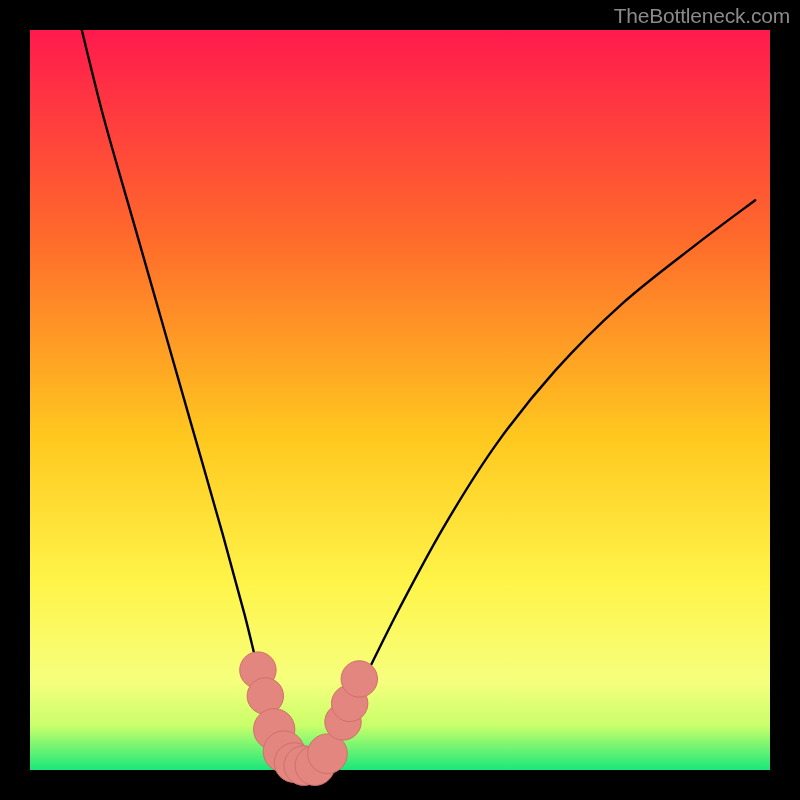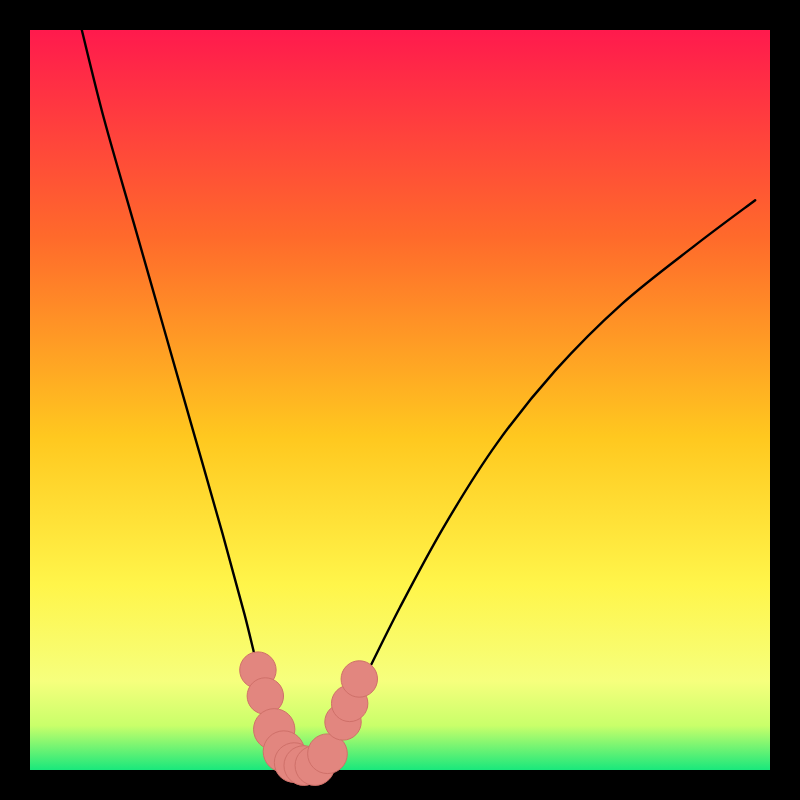--- a/index.html
+++ b/index.html
@@ -29,20 +29,21 @@
   svg {
     position: absolute;
     top: 0;
     left: 0;
   }
 </style>
 </head>
 <body>
 <div class="container">
 
+<div class="watermark">TheBottleneck.com</div>
 
 <svg id="chart-svg" width="800" height="800" viewBox="0 0 800 800">
   <defs>
     <linearGradient id="bgGrad" x1="0" y1="0" x2="0" y2="1">
       <stop id="g0" offset="0%" stop-color="#ff1a4d"></stop>
       <stop id="g1" offset="28%" stop-color="#ff6a2b"></stop>
       <stop id="g2" offset="55%" stop-color="#ffc81f"></stop>
       <stop id="g3" offset="75%" stop-color="#fff54a"></stop>
       <stop id="g4" offset="88%" stop-color="#f6ff7d"></stop>
       <stop id="g5" offset="94%" stop-color="#c9ff6a"></stop>

